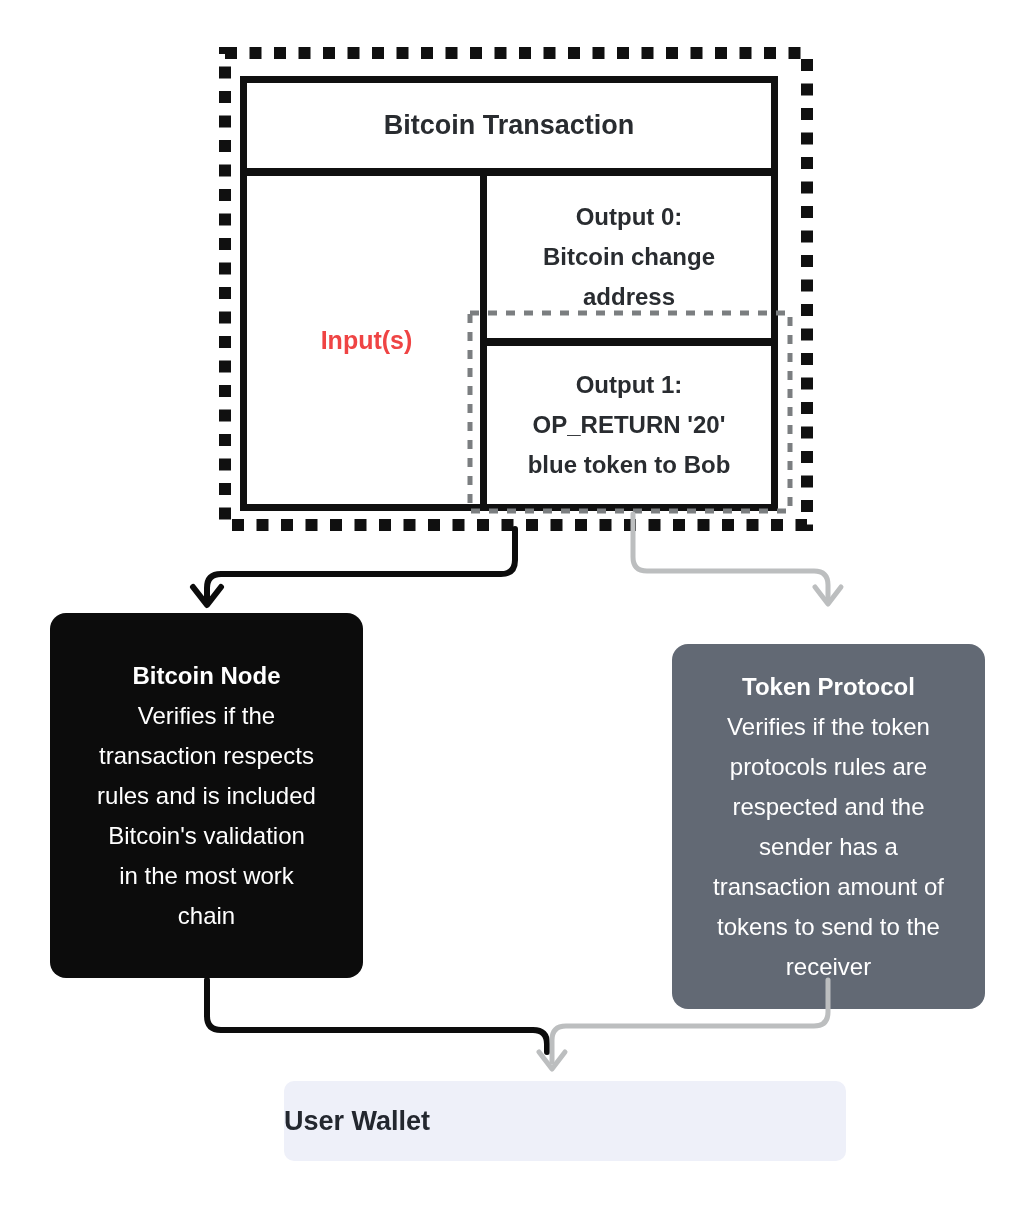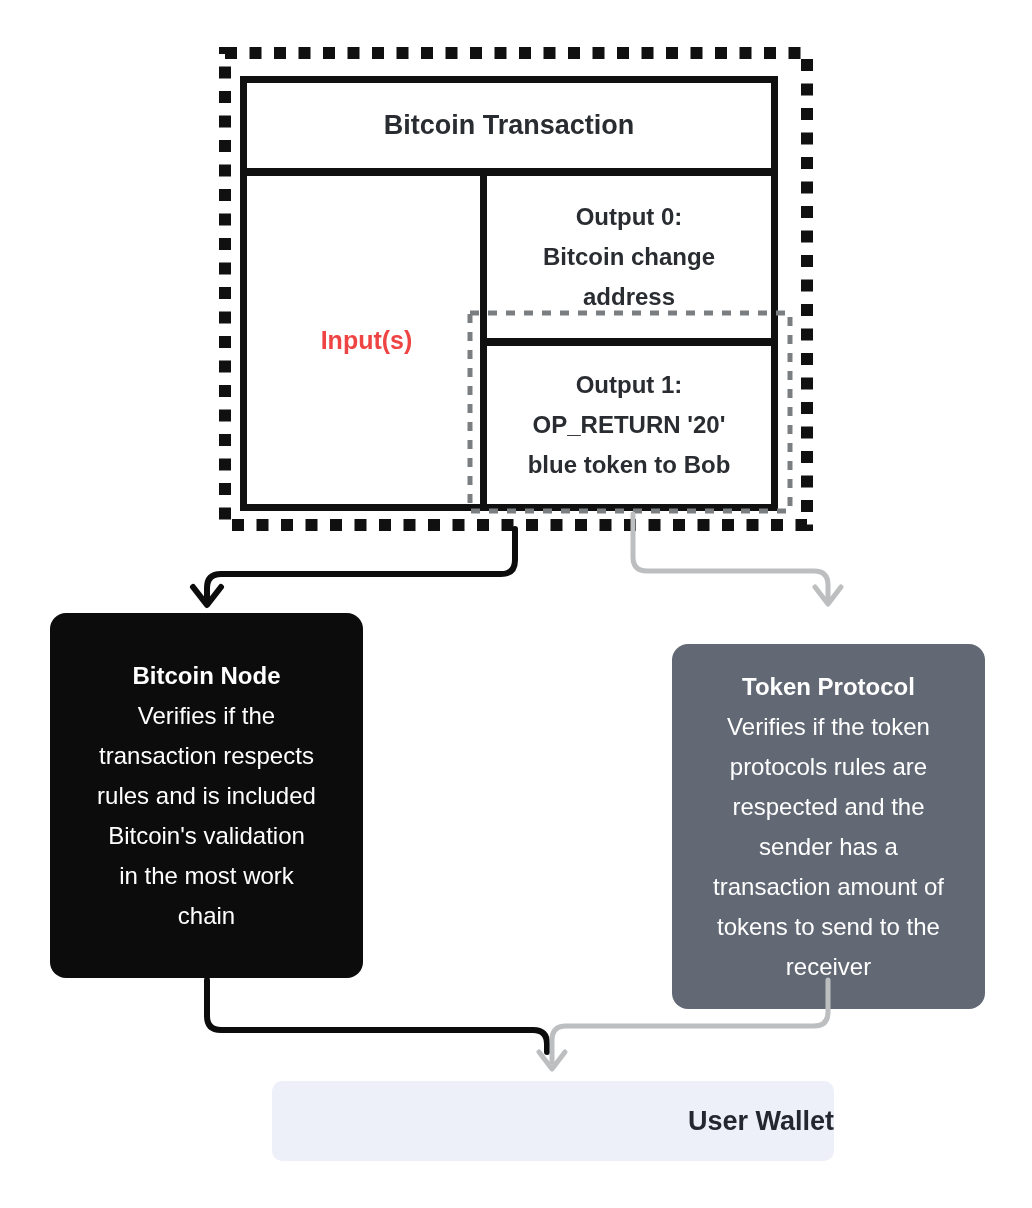--- a/index.html
+++ b/index.html
@@ -100,28 +100,28 @@
     z-index: 1;
     padding: 8px;
   }
   .node-box .node-title { font-weight: bold; }
   .bitcoin-node { left: 50px;  top: 613px; }
   .token-protocol { left: 672px; top: 644px; }
 
   
   .wallet-box {
     position: absolute;
-    left: 272px;
+    left: 284px;
     top: 1081px;
     width: 562px;
     height: 80px;
     border-radius: 10px;
     display: flex;
     align-items: center;
-    justify-content: flex-end;
+    justify-content: flex-start;
     font-size: 27px;
     font-weight: bold;
     z-index: 1;
   }
 
   
   .overlay {
     position: absolute;
     left: 0;
     top: 0;

